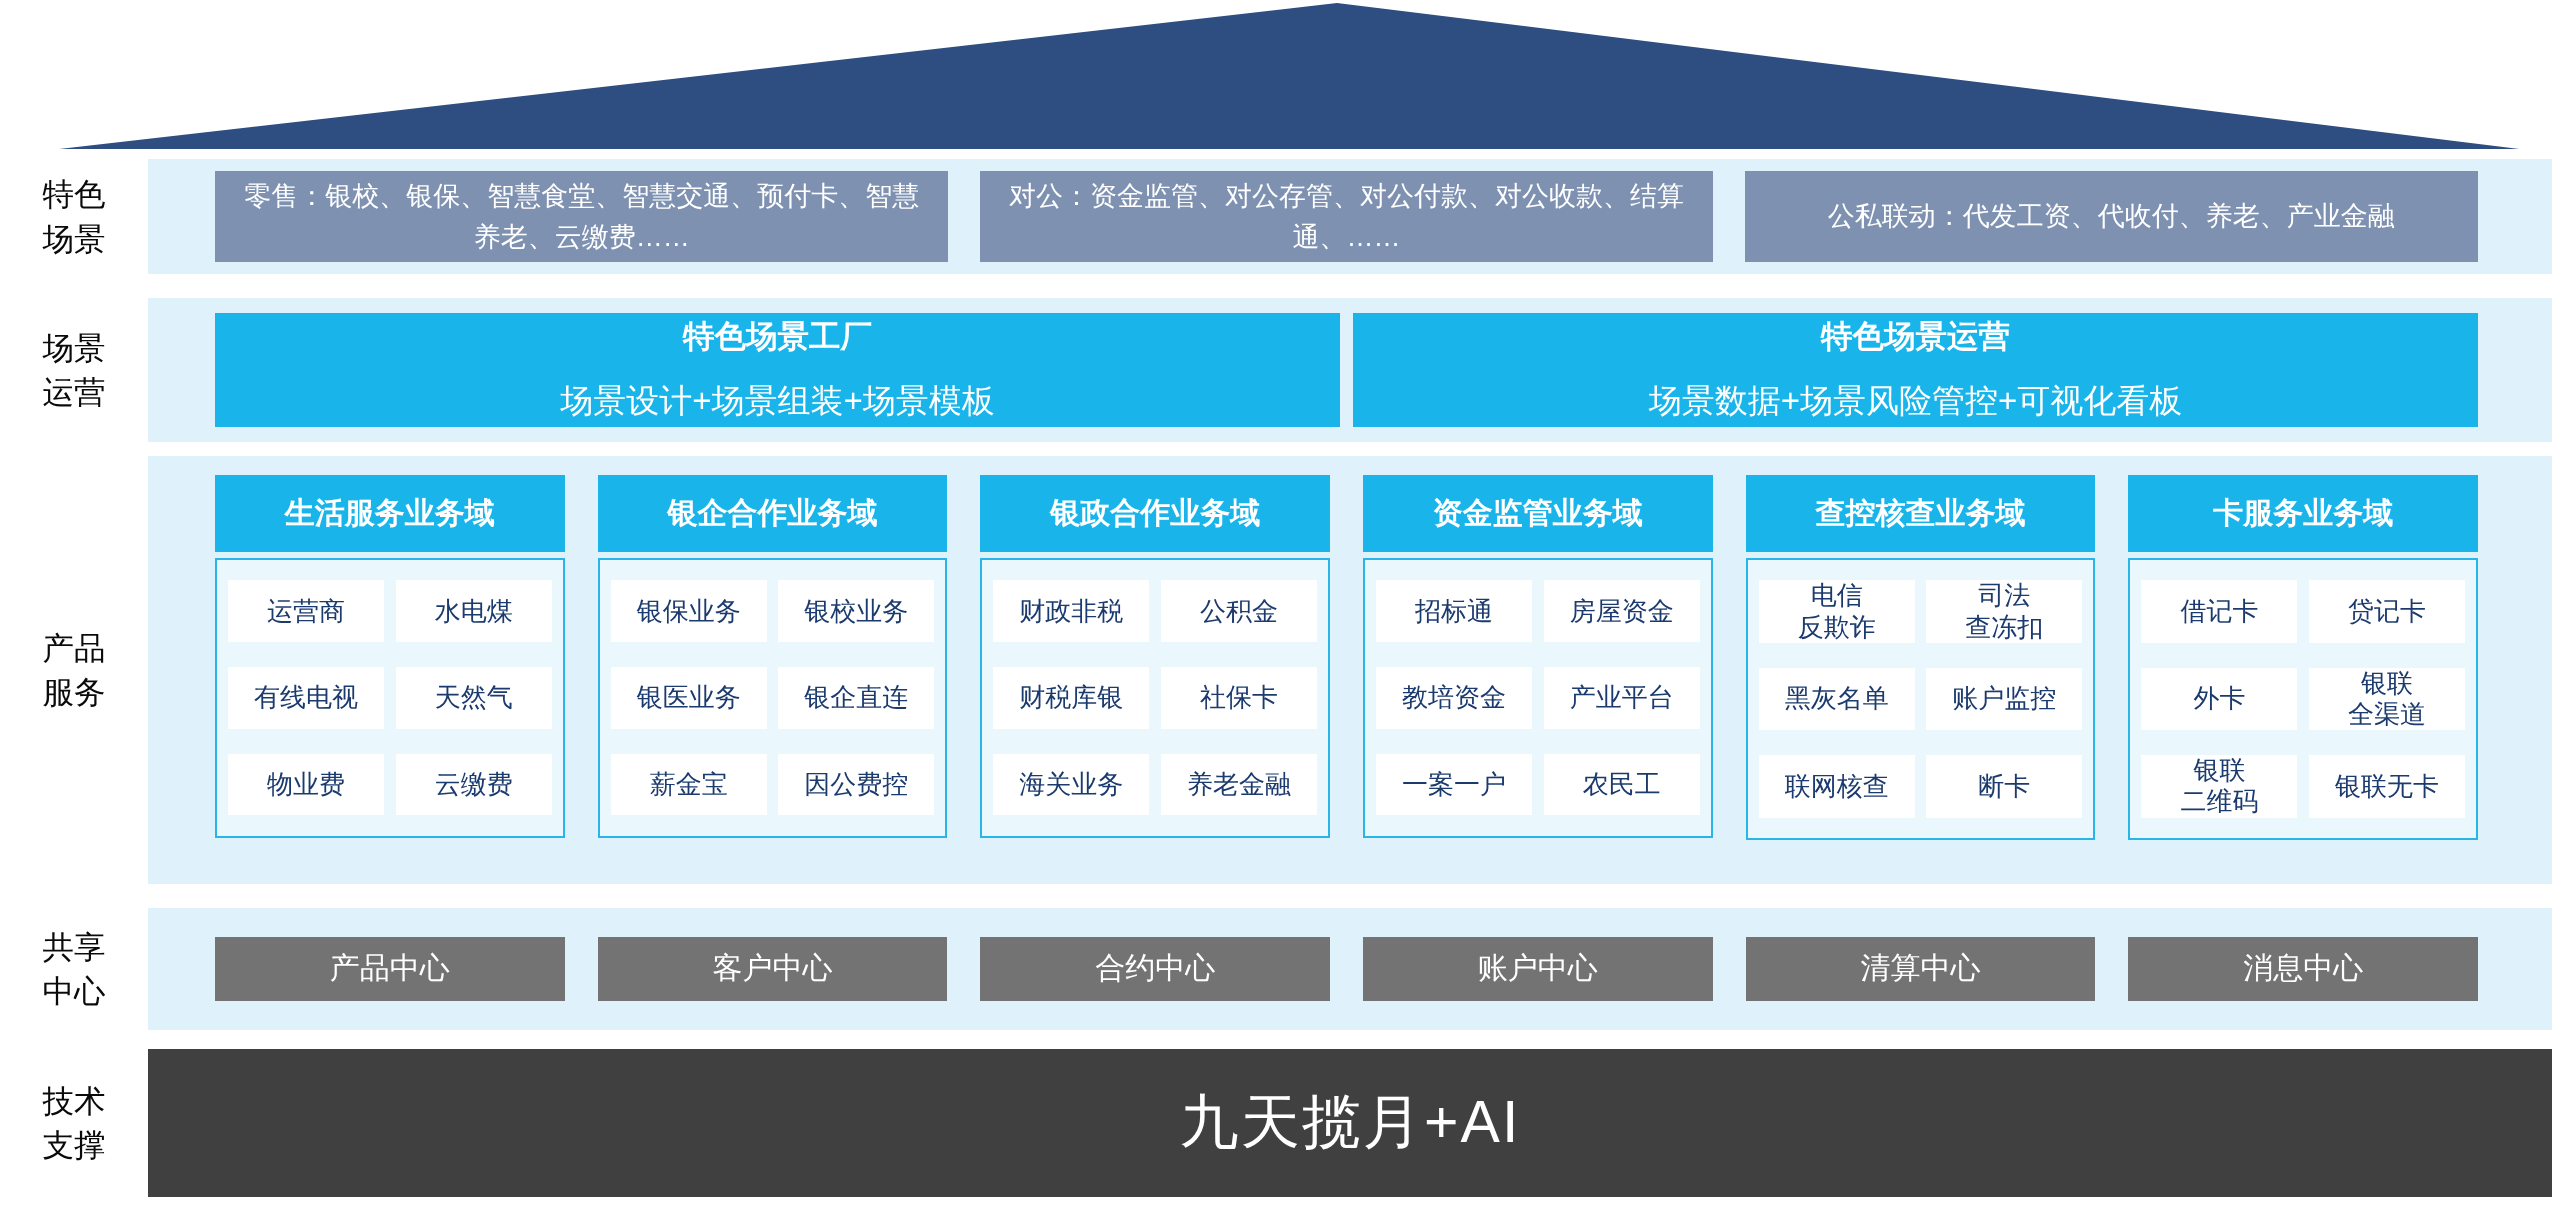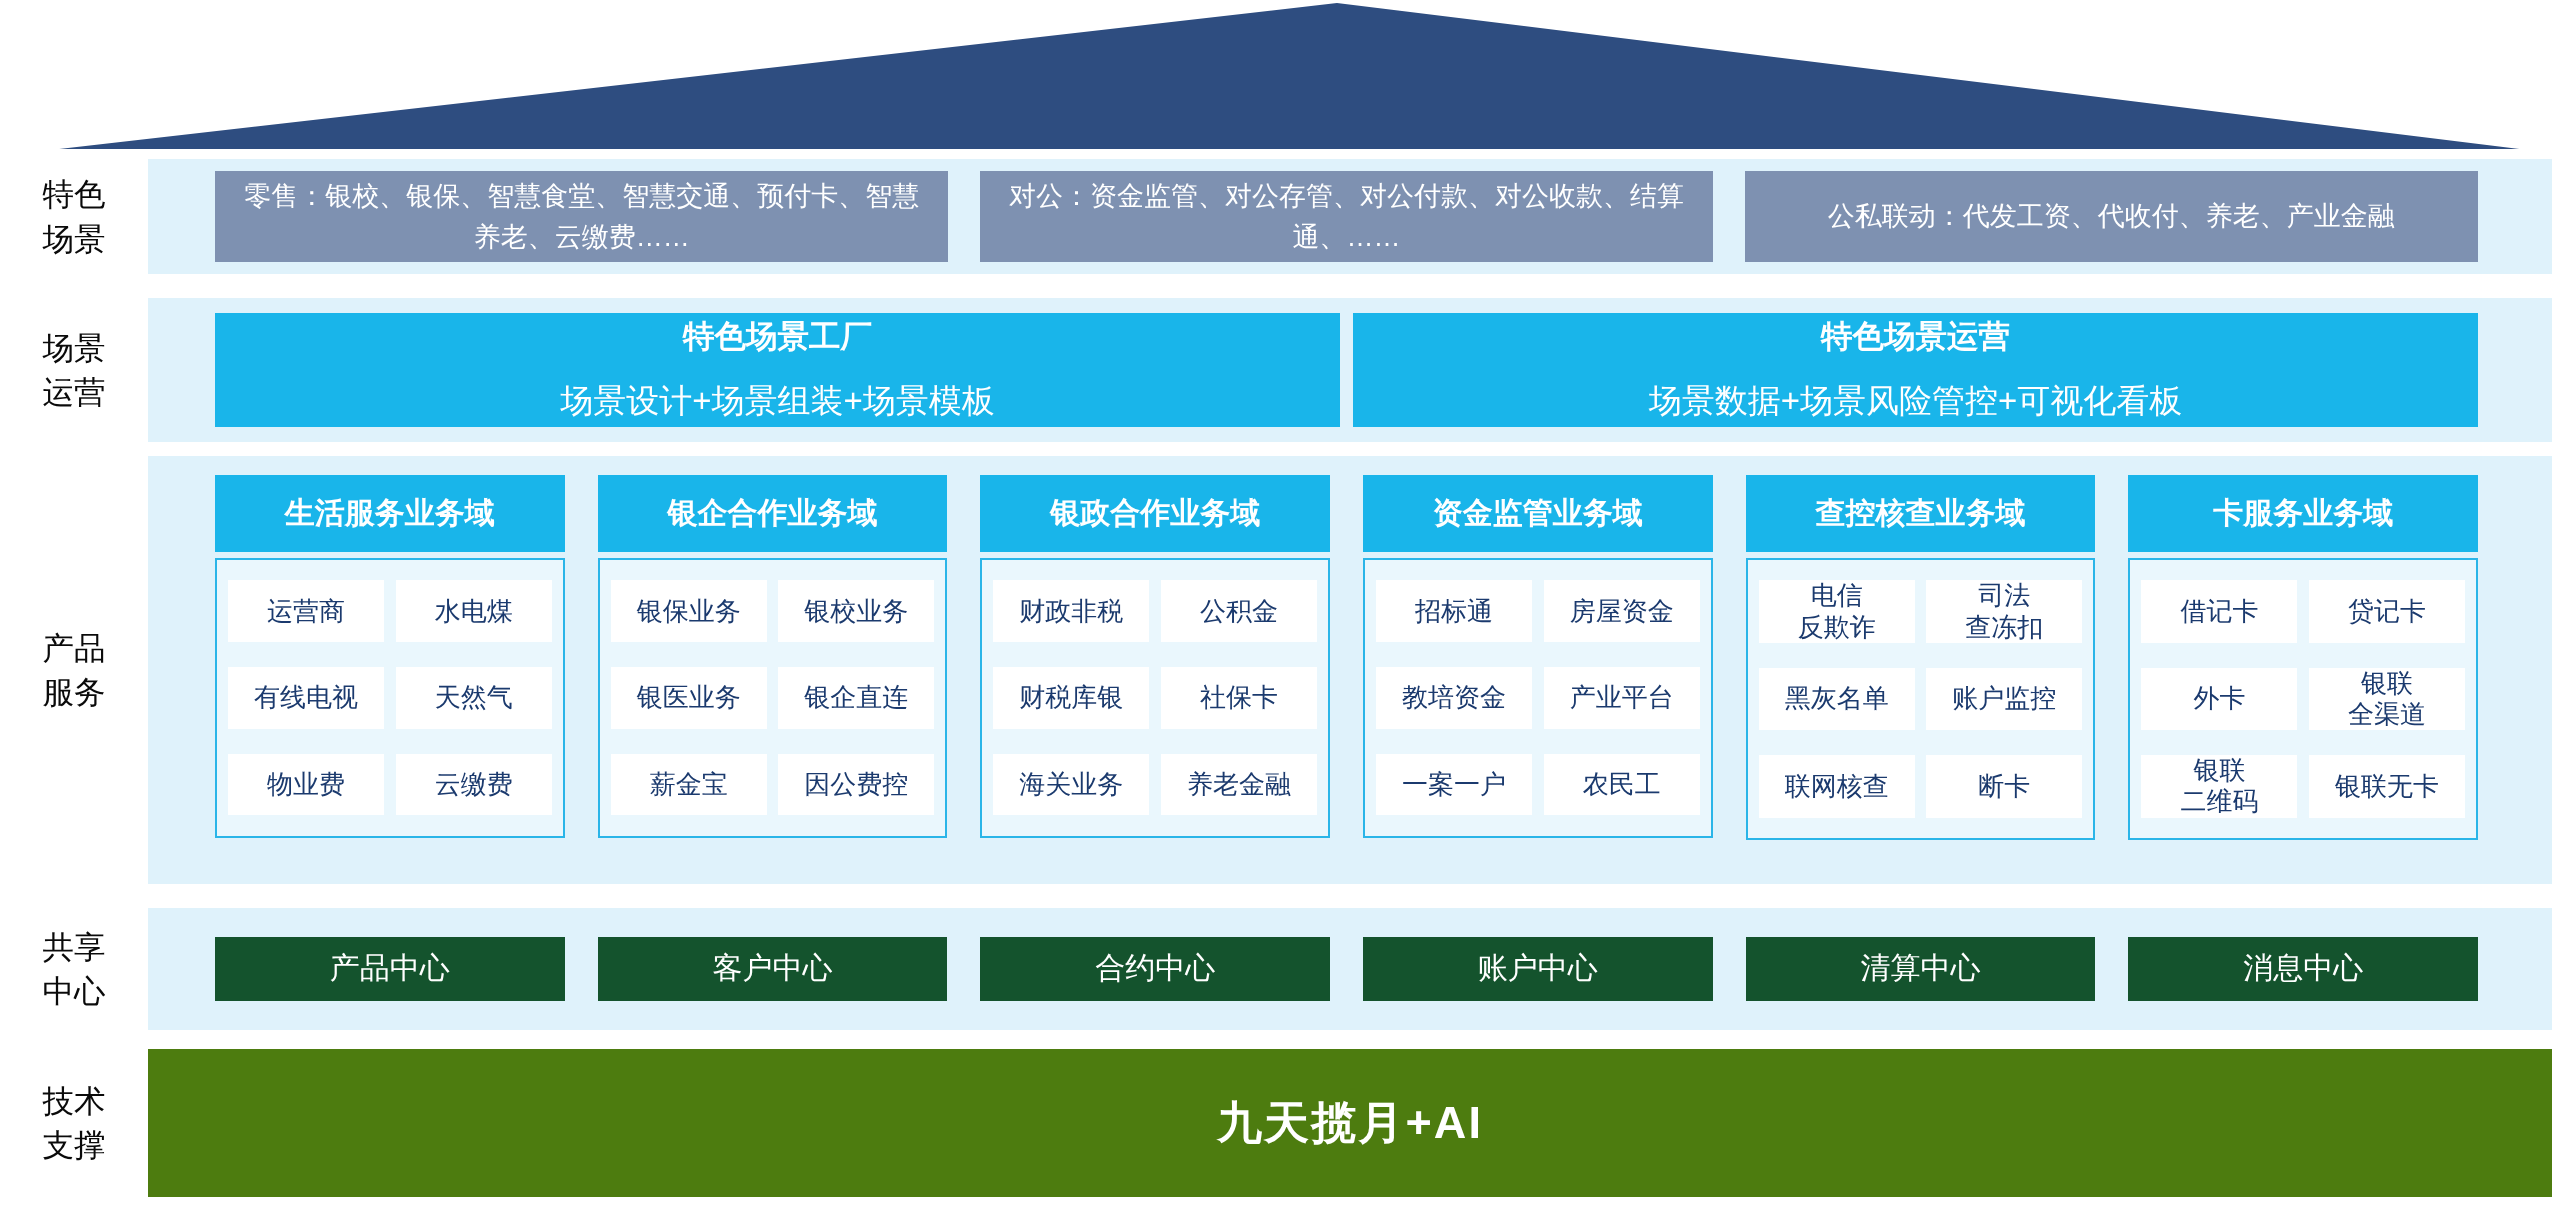--- a/index.html
+++ b/index.html
@@ -58,27 +58,27 @@
     column-gap:11.6px;row-gap:25px;padding:20.5px 11px;
   }
   .item-cell{
     background:#ffffff;color:#1b3a6e;font-size:26px;line-height:1.2;
     display:flex;align-items:center;justify-content:center;text-align:center;white-space:pre-line;
   }
   
   .row-centers{height:122px;margin-bottom:19px;justify-content:space-between;}
   .row-centers .band{gap:33px;padding:29px 74px 29px 67px;}
   .center-box{
-    flex:1;background:#14532d;color:#ffffff;font-size:30px;
+    flex:1;background:#737373;color:#ffffff;font-size:30px;
     display:flex;align-items:center;justify-content:center;
   }
   
   .row-tech{height:148px;}
   .tech-banner{
-    flex:1;background:#4d7c0f;color:#ffffff;font-size:45px;font-weight:bold;
+    flex:1;background:#404040;color:#ffffff;font-size:59px;font-weight:normal;
     display:flex;align-items:center;justify-content:center;letter-spacing:2.1px;
   }
 </style>
 </head>
 <body>
 
 <div class="roof"></div>
 <div class="roof-title">特色业务平台</div>
 
 <div class="rows">

